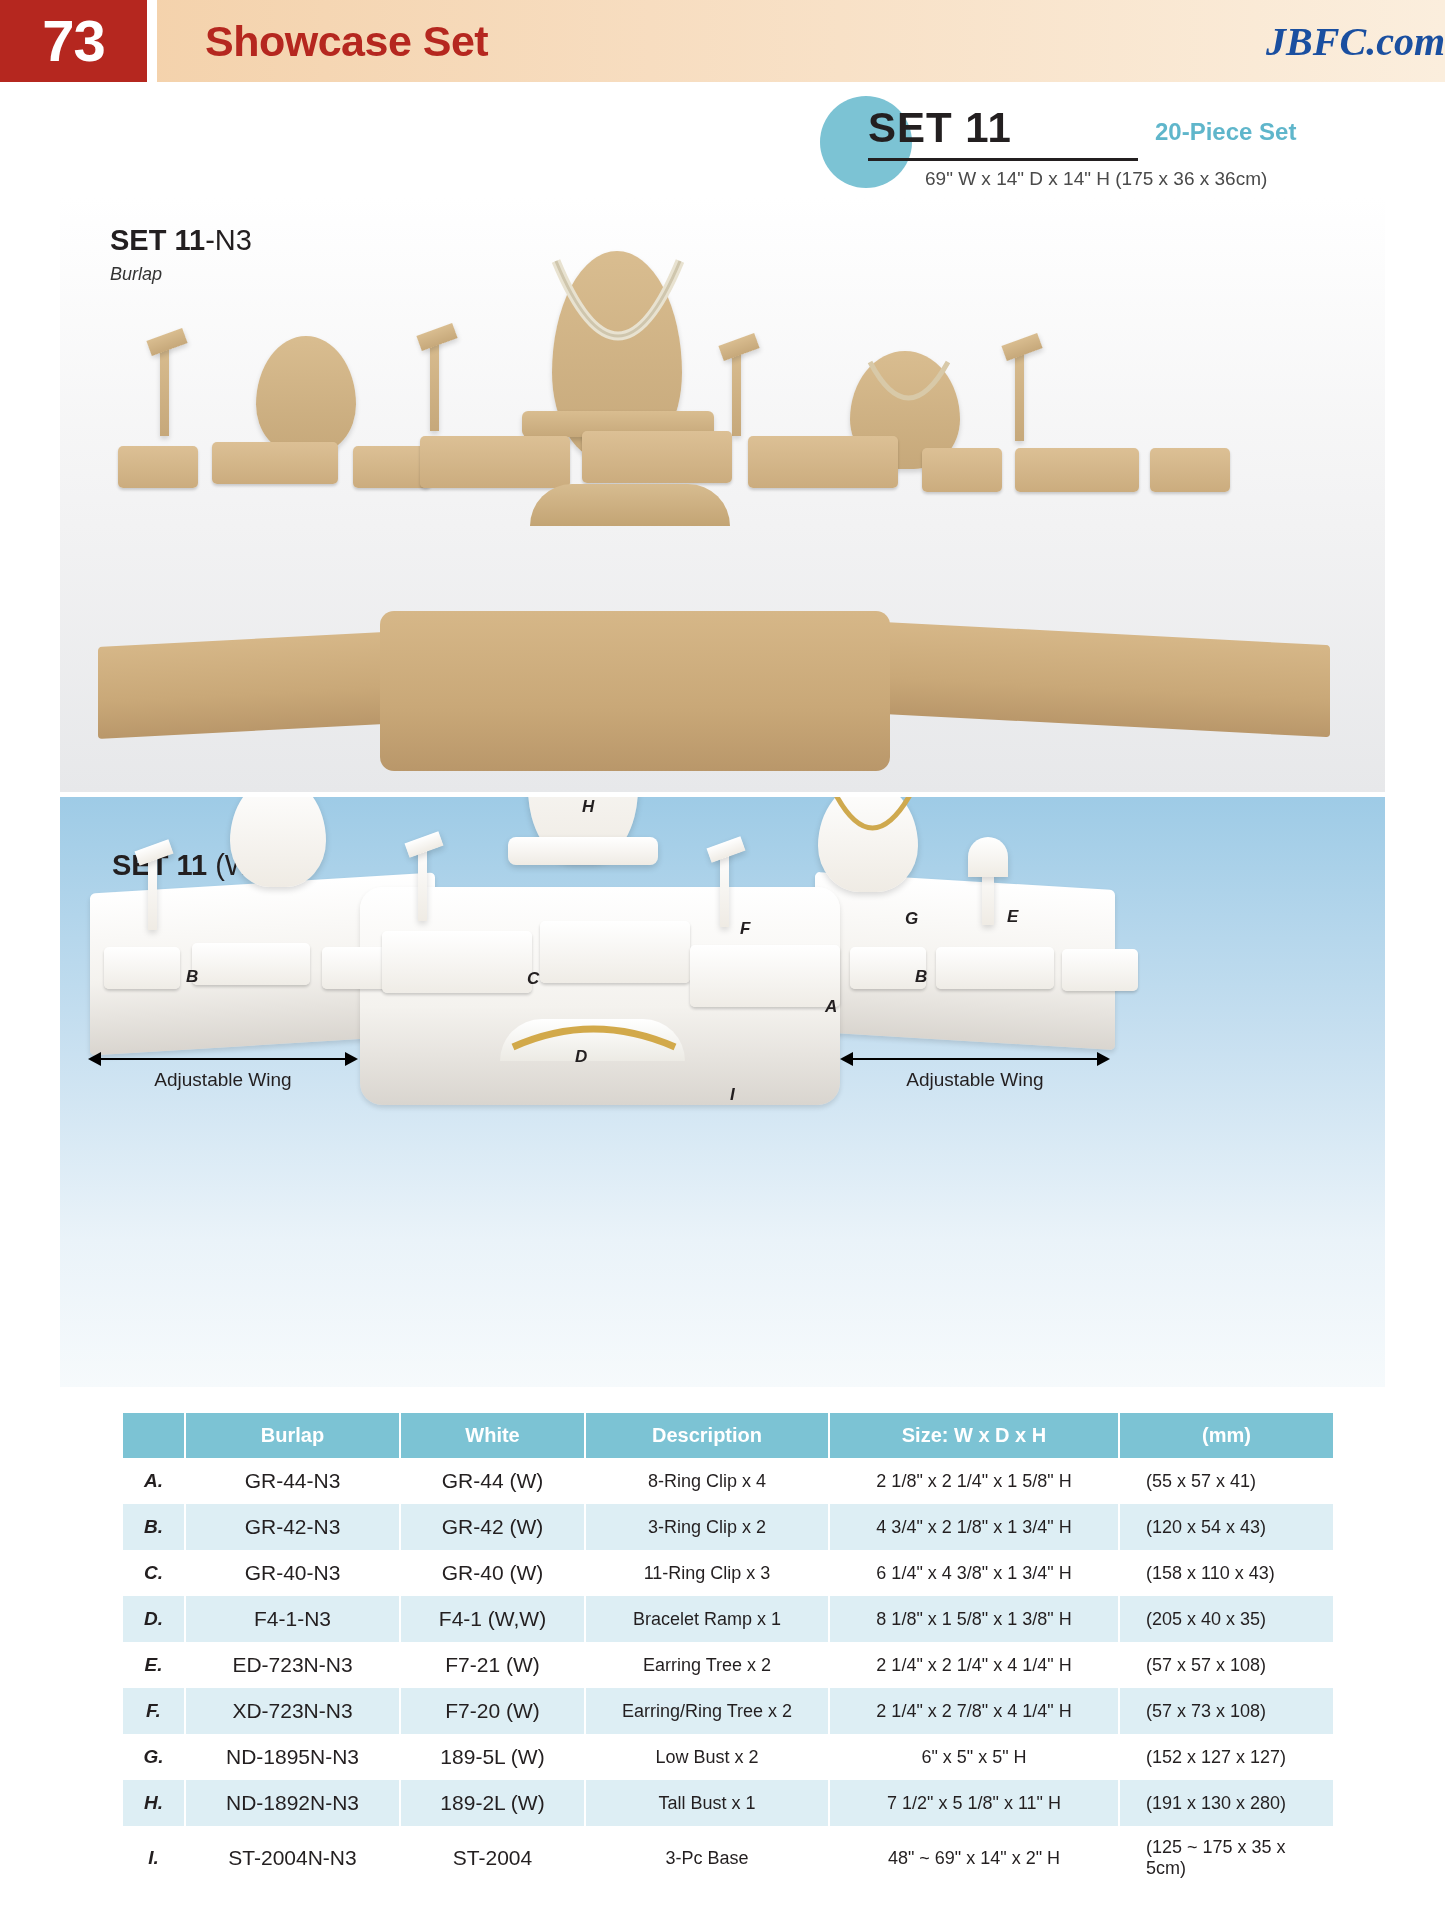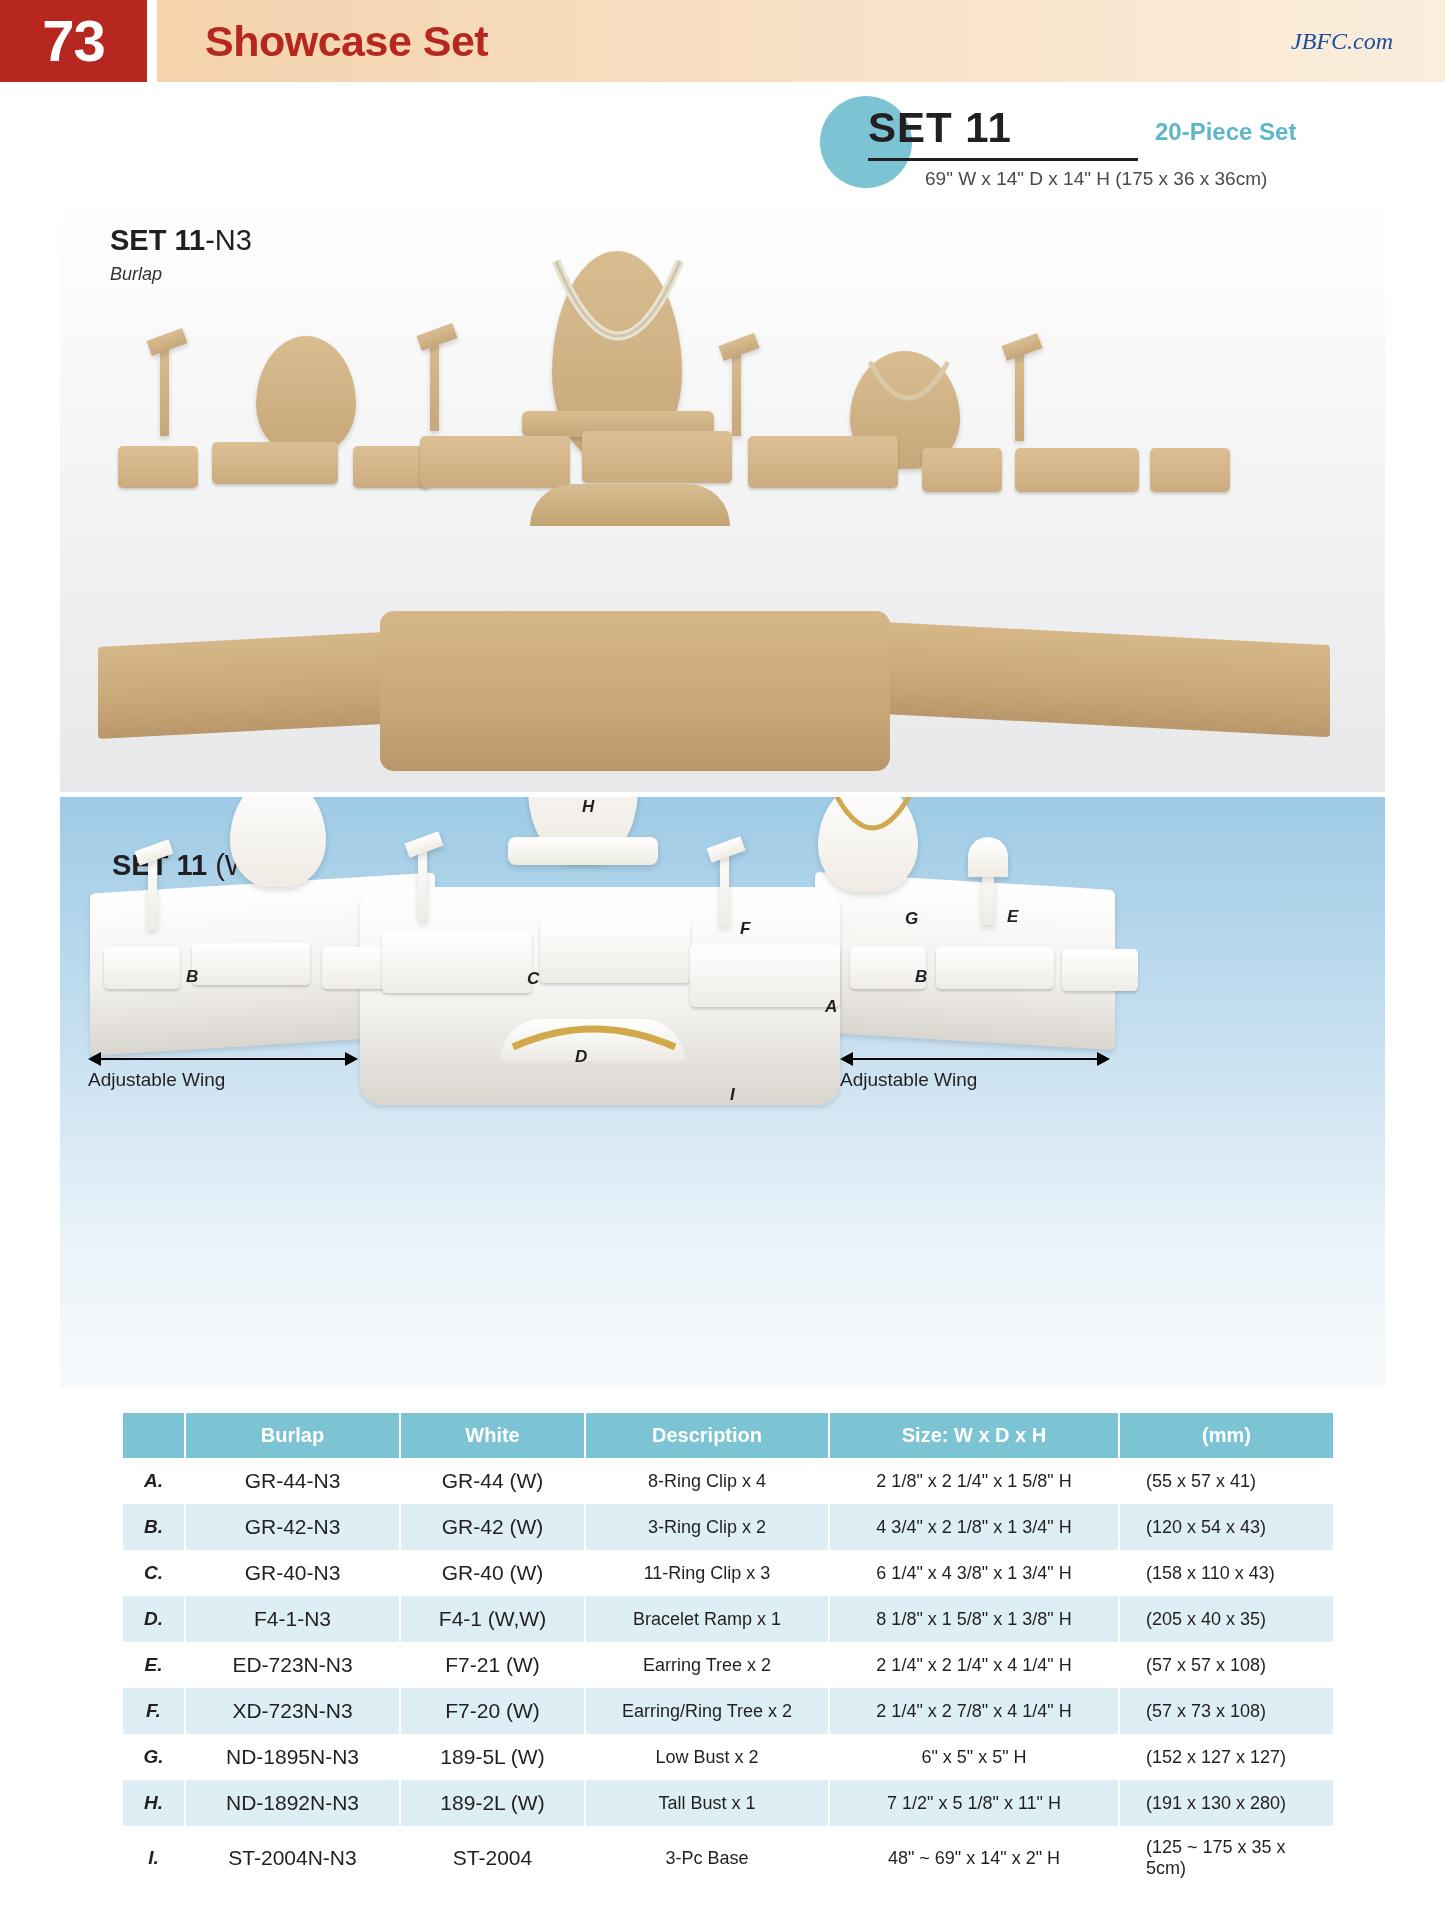--- a/index.html
+++ b/index.html
@@ -46,23 +46,22 @@
     padding-left: 42px;
     font-size: 43px;
     font-weight: bold;
     color: #b5271f;
     letter-spacing: -0.5px;
     margin-left: 6px;
   }
   .header-brand {
     display: flex;
     align-items: center;
-    padding-right: 52px;
-    font-size: 24px;
-    font-weight: normal;
+    font-size: 40px;
+    font-weight: bold;
     font-style: italic;
     color: #1a4fa0;
     font-family: "Liberation Serif", serif;
   }
 
   
   .set-badge-wrap {
     position: absolute;
     top: 96px;
     left: 820px;
@@ -219,20 +218,21 @@
     width: 0; height: 0;
     border-top: 7px solid transparent;
     border-bottom: 7px solid transparent;
   }
   .arrow-head-l { border-right: 13px solid #000; }
   .arrow-head-r { border-left: 13px solid #000; }
   .arrow-label {
     position: absolute;
     font-size: 19px;
     color: #231f20;
+    text-align: center;
   }
 
   
   .table-wrap {
     position: absolute;
     left: 123px;
     top: 1413px;
     width: 1210px;
   }
   table {

